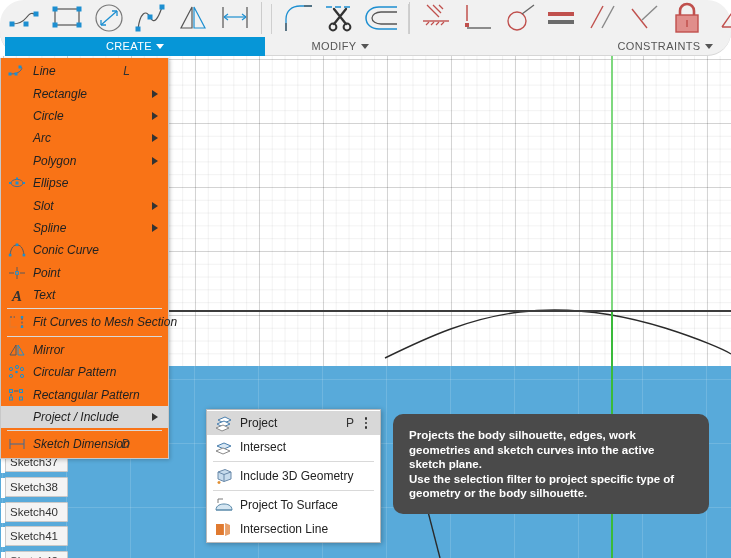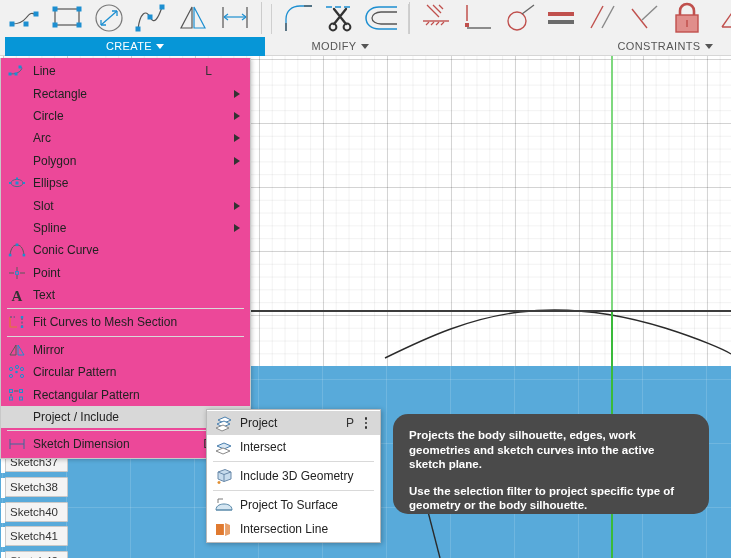--- a/index.html
+++ b/index.html
@@ -42,43 +42,45 @@
     position: absolute; left: 0; top: 310px; width: 731px; height: 2px;
     background: #3c3c3c;
   }
   #sketch-curve { position: absolute; left: 0; top: 56px; width: 731px; height: 502px; }
 
   
   #toolbar {
     position: absolute; left: 0; top: 0; width: 731px; height: 56px;
     background: #f1f1f1;
     border-bottom: 1px solid #d6d6d6;
+    border-radius: 24px;
   }
   .tool-icons { position: absolute; top: 0; height: 36px; display: flex; align-items: center; }
   .tool { width: 42px; height: 36px; display: flex; align-items: center; justify-content: center; }
   .vsep { width: 1px; height: 32px; background: #cccccc; margin: 0 5px; }
 
   .panel-label {
     position: absolute; height: 19px; line-height: 19px;
     font-size: 11px; letter-spacing: .4px; text-align: center;
     color: #555; user-select: none;
   }
   .panel-label.active { background: #0696d7; color: #ffffff; }
   .caret-d { display: inline-block; width: 0; height: 0; vertical-align: middle;
     border-left: 4px solid transparent; border-right: 4px solid transparent;
     border-top: 5px solid currentColor; margin-left: 4px; margin-bottom: 1px; }
 
   
   #create-menu {
-    position: absolute; left: 0; top: 58px; width: 251px;
-    background: #ec4899; border: 1px solid #c8c8c8;
+    position: absolute; left: 0; top: 58px; width: 169px;
+    background: #f97316; border: 1px solid #c8c8c8;
     border-top: none;
     box-shadow: 1px 1px 4px rgba(0,0,0,0.22);
     z-index: 40;
     padding: 2px 0 2px 0;
+    font-style: italic;
   }
   .mrow {
     position: relative; height: 22.4px; display: flex; align-items: center;
     font-size: 12px; color: #222; padding-left: 4px; white-space: nowrap;
   }
   .mrow.sel { background: #d8d8d8; }
   .mrow .mico { width: 24px; height: 18px; display: flex; align-items: center; justify-content: center; flex: 0 0 24px; }
   .mrow .mlabel { margin-left: 4px; }
   .mrow .mkey { position: absolute; right: 38px; font-size: 12px; color: #333; }
   .mrow .marrow {
@@ -96,25 +98,25 @@
   }
   #project-submenu .mrow { height: 24px; font-size: 12px; padding-left: 5px; }
   #project-submenu .mrow .mkey { right: 26px; }
   .kebab { position: absolute; right: 8px; width: 12px; height: 14px;
     display: flex; flex-direction: column; justify-content: center; align-items: center; gap: 2px; }
   .kebab i { display: block; width: 2.5px; height: 2.5px; background: #333; border-radius: 50%; }
 
   
   #tooltip {
     position: absolute; left: 393px; top: 414px; width: 316px; height: 100px;
-    background: #4a4a4a; border-radius: 15px; z-index: 60;
+    background: #4a4a4a; border-radius: 10px; z-index: 60;
     padding: 14px 16px; color: #ffffff;
     font-size: 11.5px; font-weight: bold; line-height: 14.5px;
   }
-  #tooltip p + p { margin-top: 12px; }
+  #tooltip p + p { }
 
   
   #sketch-tabs { position: absolute; left: 0; top: 450px; width: 80px; z-index: 30; }
   .stab {
     position: absolute; left: 5px; width: 63px; height: 20px;
     background: #f4f4f4; border: 1px solid #c9c9c9; border-radius: 1px;
     font-size: 11.5px; color: #333; line-height: 18px; padding-left: 4px;
     white-space: nowrap;
   }
   .stab::before {

